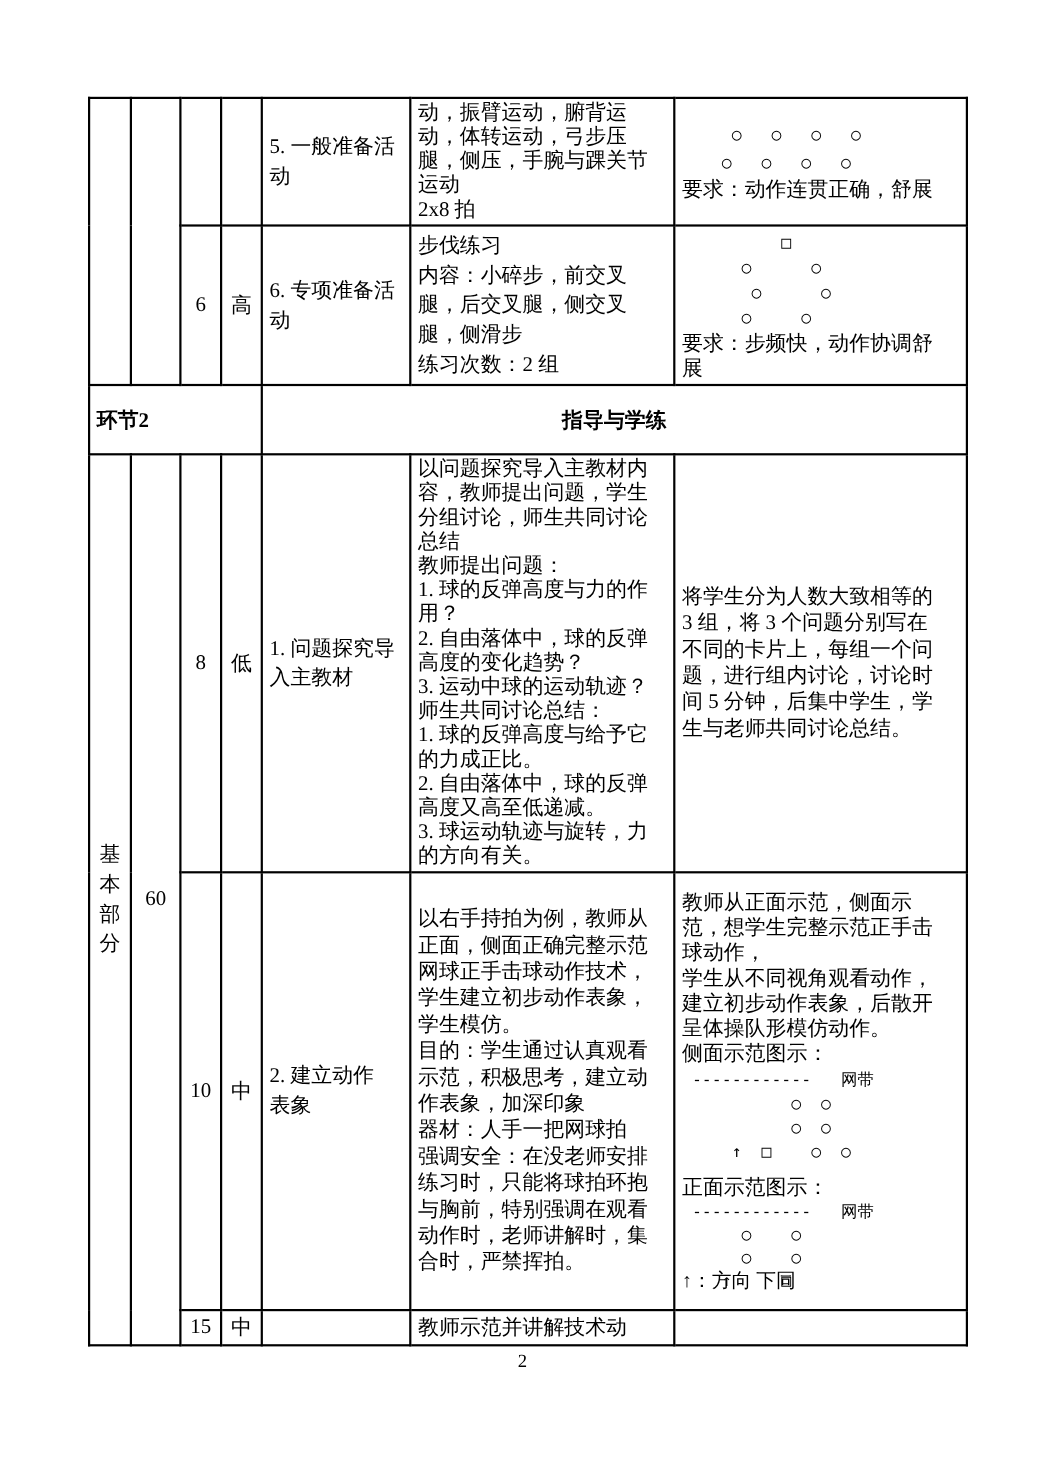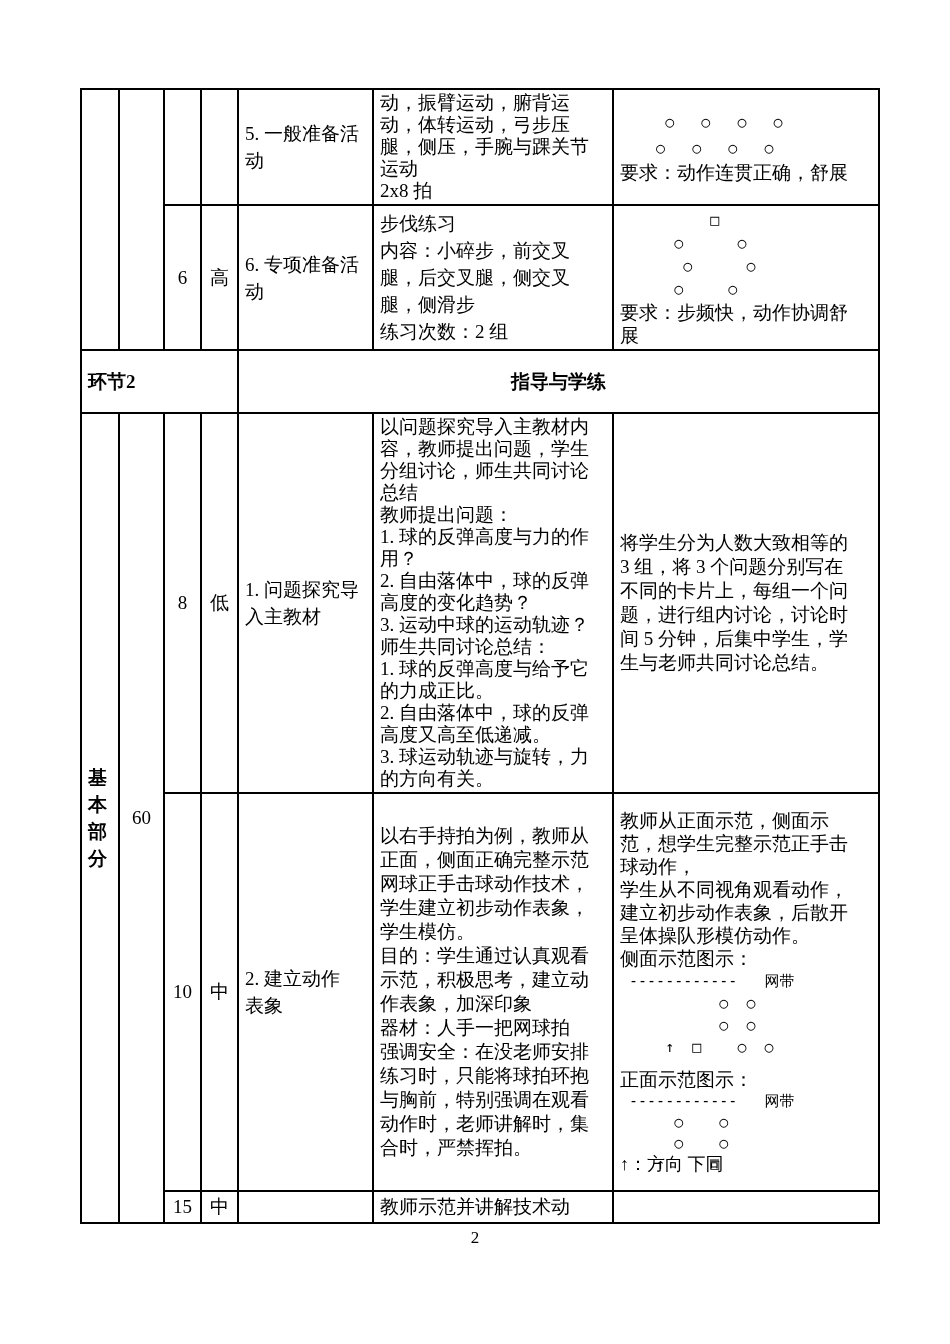--- a/index.html
+++ b/index.html
@@ -34,21 +34,21 @@
     white-space: pre;
     font-family: "DejaVu Sans Mono", monospace;
     font-size: 15px;
     line-height: 23px;
   }
   .lh22 { line-height: 22px; }
   .lh23 { line-height: 23px; }
   .lh24 { line-height: 24px; }
   .lh27 { line-height: 27px; }
   .activity-cell { font-size: 18px; line-height: 27px; }
-  .section-cell  { font-weight: bold; line-height: 27px; padding: 2px 2px; }
+  .section-cell  { font-weight: normal; line-height: 27px; text-align: center; padding: 2px 2px; }
   .nudge-up { padding-bottom: 70px; }
   .demo-label { line-height: 23px; }
   .demo-label.front { margin-top: 10px; }
   .side-diag { line-height: 22px; }
   .front-diag { line-height: 21px; }
   .legend {
     padding-right: 8px;
     margin-top: -21px;
     font-size: 18px;
     line-height: 21px;

